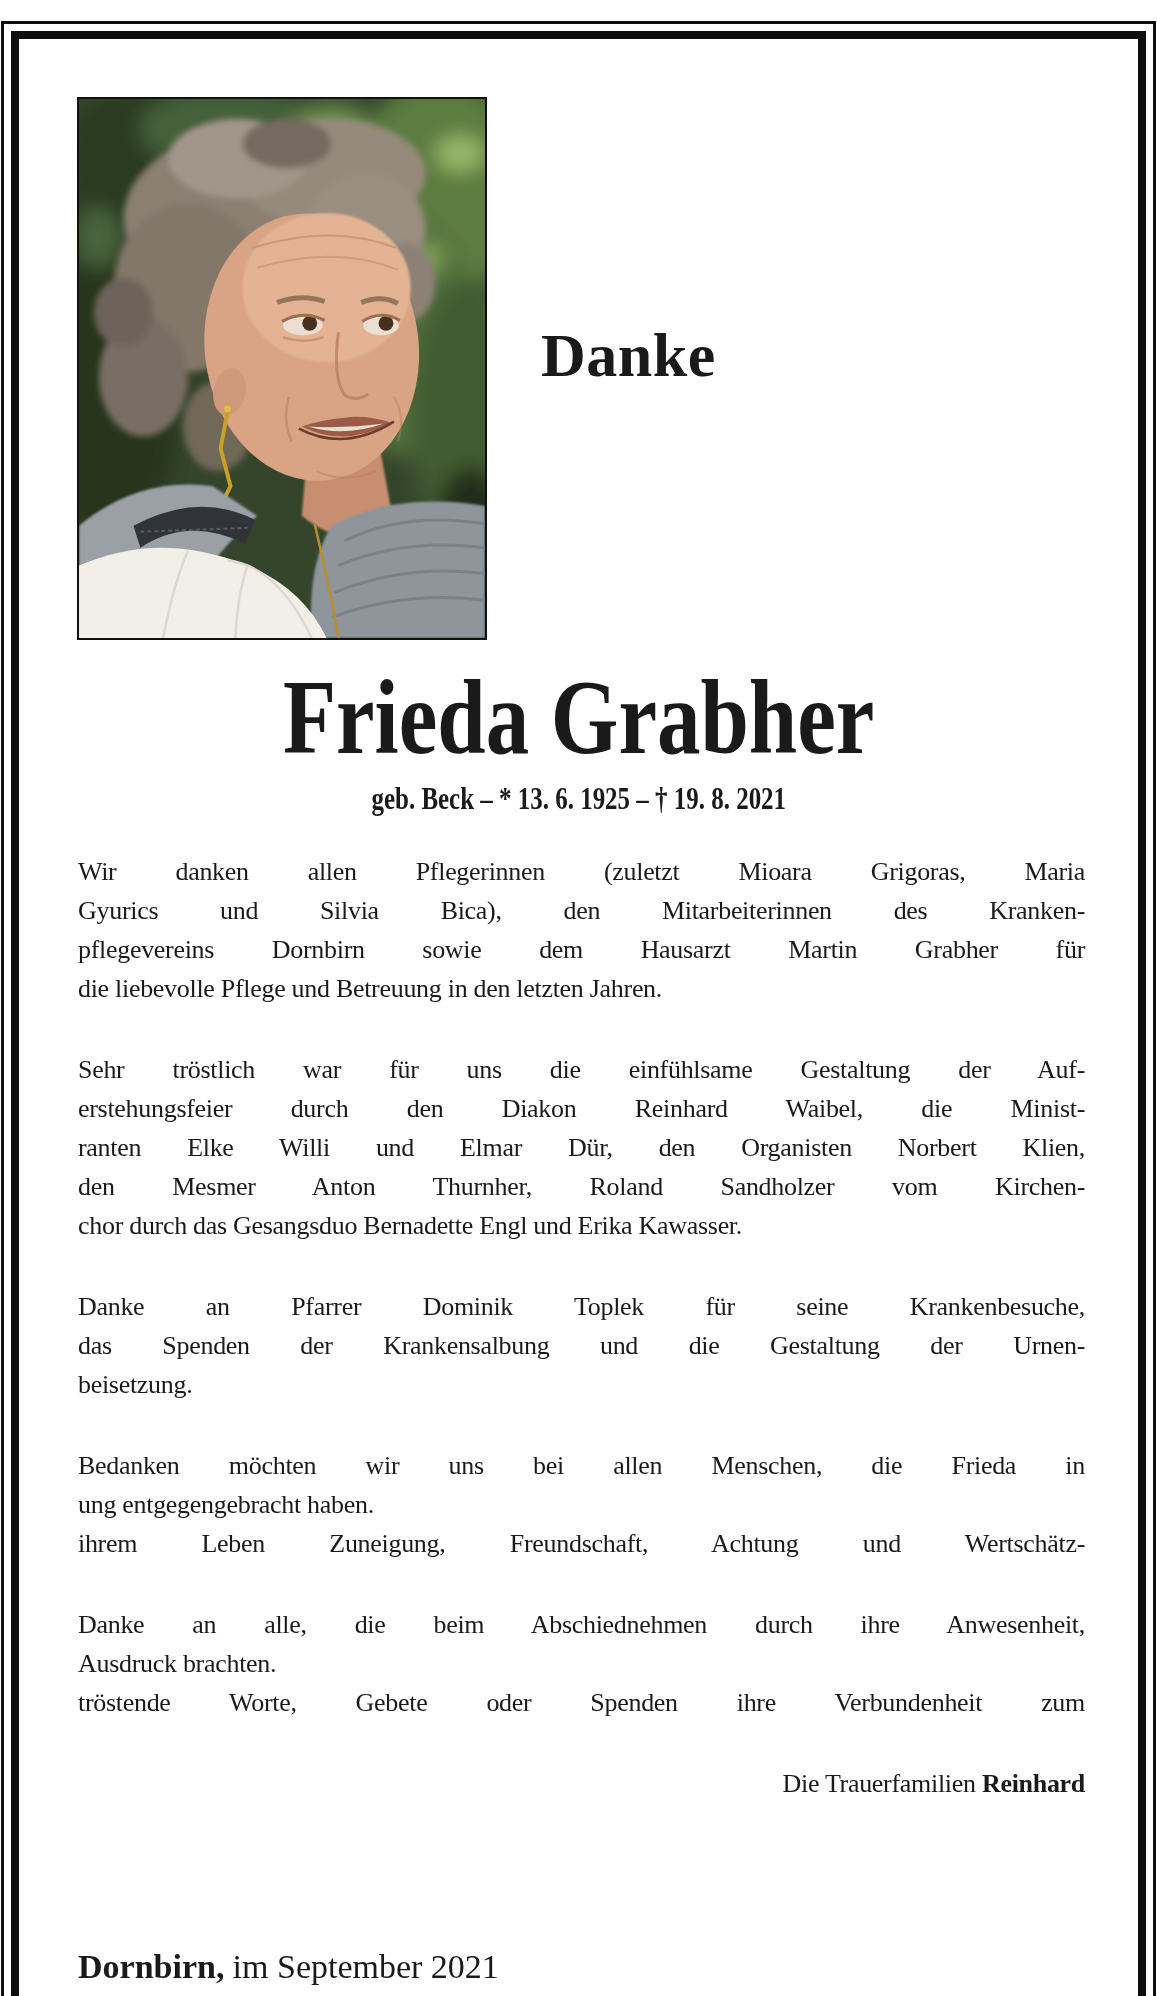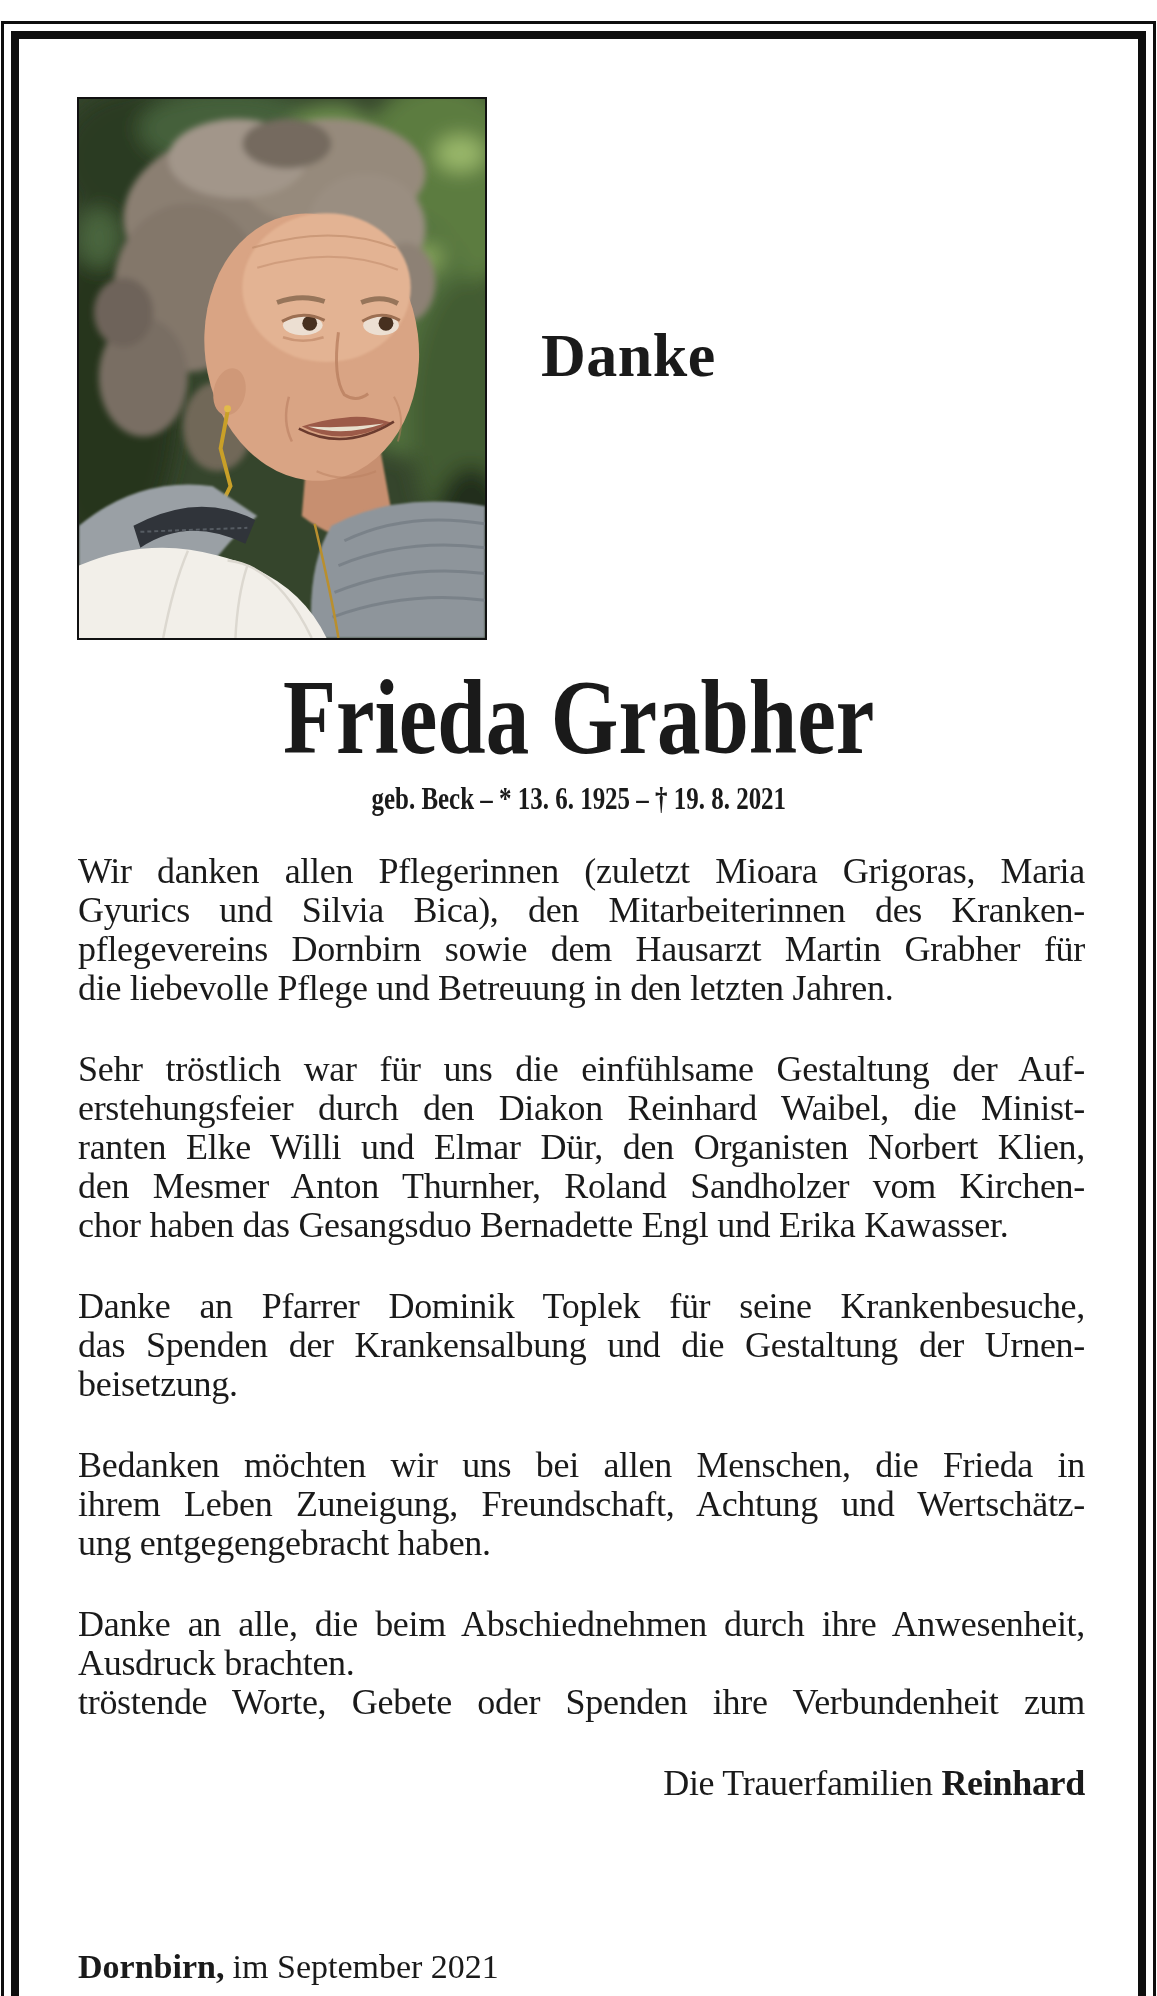--- a/index.html
+++ b/index.html
@@ -84,21 +84,21 @@
     display: inline-block;
     transform: scaleX(0.78);
     transform-origin: 50% 50%;
   }
   
   .bodycopy {
     position: absolute;
     left: 78px;
     top: 832px;
     width: 1007px;
-    font-size: 36px;
+    font-size: 26px;
     line-height: 39px;
     letter-spacing: -0.3px;
   }
   .para { margin: 0 0 42px 0; }
   .line { text-align: justify; }
   .line.just { text-align-last: justify; }
   .signature {
     margin-top: 14px;
     text-align: right;
     white-space: nowrap;
@@ -228,31 +228,31 @@
           <div class="line just">Wir danken allen Pflegerinnen (zuletzt Mioara Grigoras, Maria</div>
           <div class="line just">Gyurics und Silvia Bica), den Mitarbeiterinnen des Kranken-</div>
           <div class="line just">pflegevereins Dornbirn sowie dem Hausarzt Martin Grabher für</div>
           <div class="line">die liebevolle Pflege und Betreuung in den letzten Jahren.</div>
         </div>
         <div class="para">
           <div class="line just">Sehr tröstlich war für uns die einfühlsame Gestaltung der Auf-</div>
           <div class="line just">erstehungsfeier durch den Diakon Reinhard Waibel, die Minist-</div>
           <div class="line just">ranten Elke Willi und Elmar Dür, den Organisten Norbert Klien,</div>
           <div class="line just">den Mesmer Anton Thurnher, Roland Sandholzer vom Kirchen-</div>
-          <div class="line">chor haben das Gesangsduo Bernadette Engl und Erika Kawasser.</div>
+          <div class="line">chor durch das Gesangsduo Bernadette Engl und Erika Kawasser.</div>
         </div>
         <div class="para">
           <div class="line just">Danke an Pfarrer Dominik Toplek für seine Krankenbesuche,</div>
           <div class="line just">das Spenden der Krankensalbung und die Gestaltung der Urnen-</div>
           <div class="line">beisetzung.</div>
         </div>
         <div class="para">
           <div class="line just">Bedanken möchten wir uns bei allen Menschen, die Frieda in</div>
+          <div class="line">ung entgegengebracht haben.</div>
           <div class="line just">ihrem Leben Zuneigung, Freundschaft, Achtung und Wertschätz-</div>
-          <div class="line">ung entgegengebracht haben.</div>
         </div>
         <div class="para">
           <div class="line just">Danke an alle, die beim Abschiednehmen durch ihre Anwesenheit,</div>
           <div class="line">Ausdruck brachten.</div>
           <div class="line just">tröstende Worte, Gebete oder Spenden ihre Verbundenheit zum</div>
         </div>
       </div>
     <div class="signature">
       <span>Die Trauerfamilien</span><span class="sig-name">Reinhard</span>
     </div>

